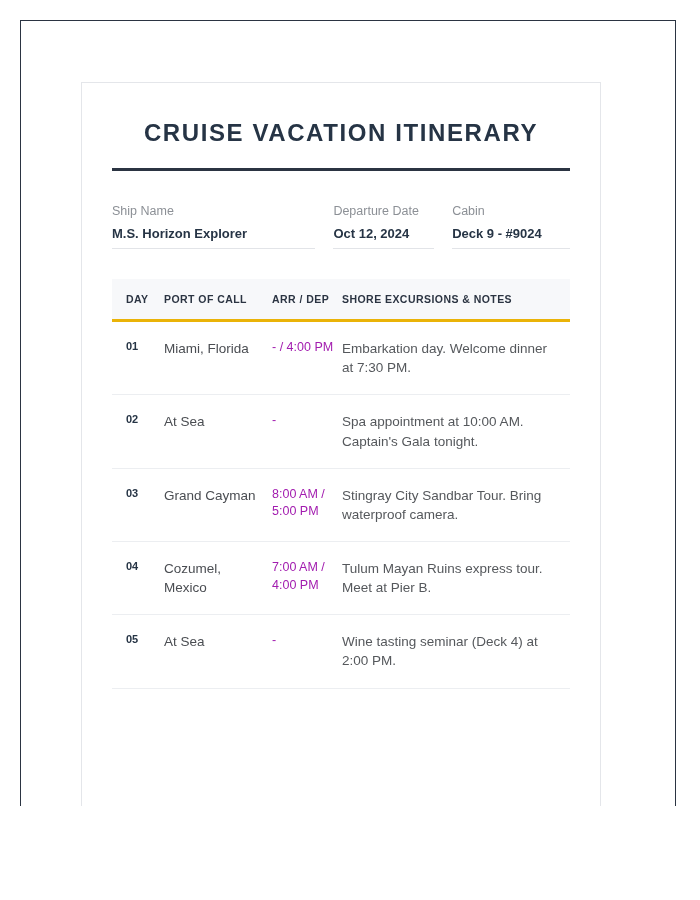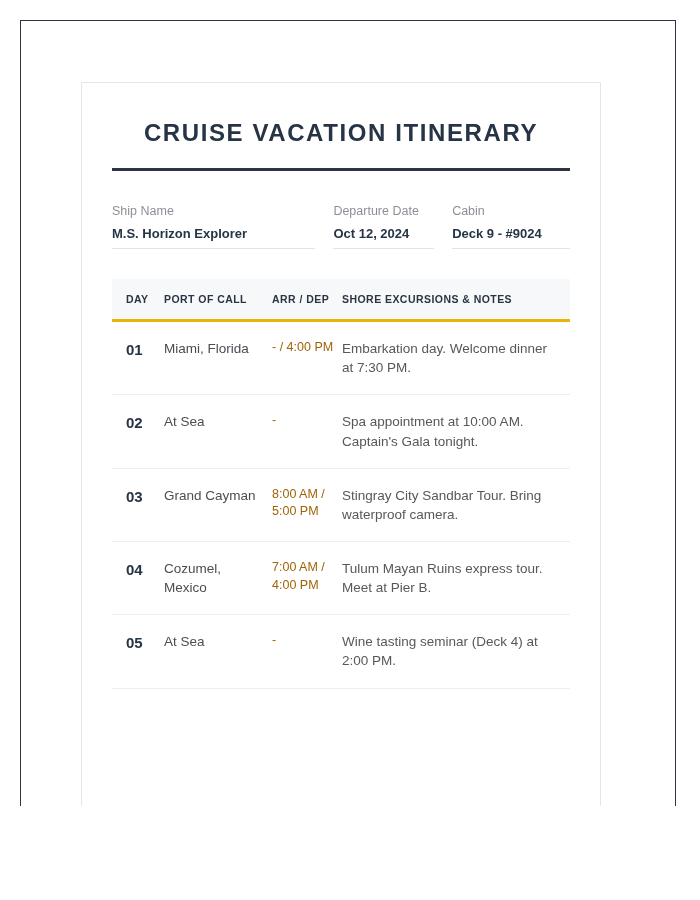--- a/index.html
+++ b/index.html
@@ -108,25 +108,25 @@
     vertical-align: top;
     font-size: 13.5px;
     color: #55585c;
     padding: 17px 8px 17px 0;
     border-bottom: 1px solid #eceef1;
     line-height: 1.42;
   }
   .itin-table tbody td.c-day {
     padding-left: 14px;
     font-weight: bold;
-    font-size: 15px;
+    font-size: 11px;
     color: #263445;
   }
   .itin-table tbody td.c-port { color: #4a4d52; }
-  .itin-table tbody td.c-time { font-size: 12.5px; color: #a16207; }
+  .itin-table tbody td.c-time { font-size: 12.5px; color: #a21caf; }
 
   col.w-day   { width: 52px; }
   col.w-port  { width: 108px; }
   col.w-time  { width: 70px; }
   col.w-notes { width: auto; }
 </style>
 </head>
 <body>
 
 <div id="page-frame">

